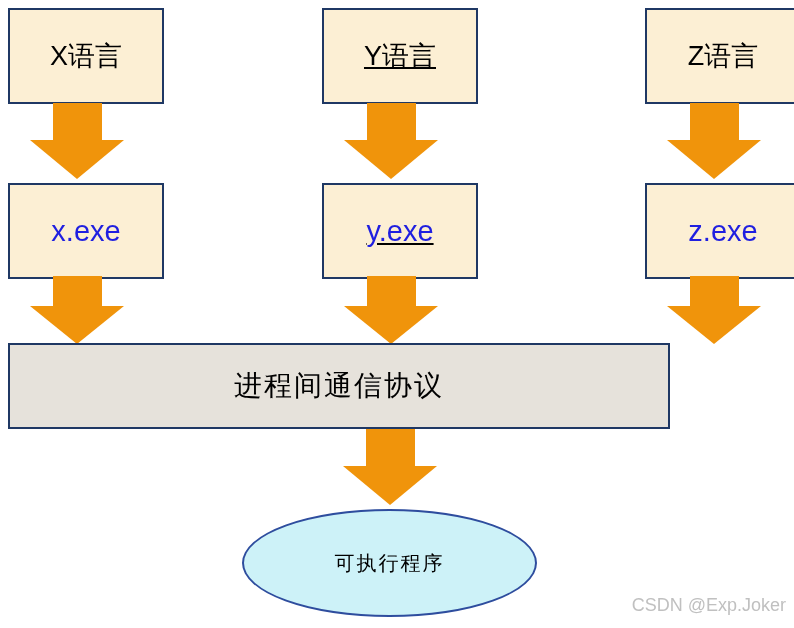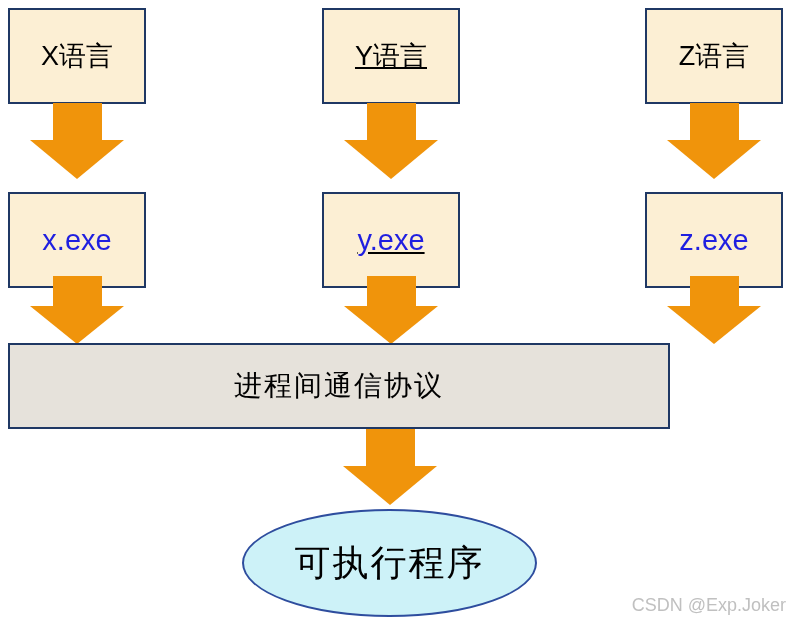--- a/index.html
+++ b/index.html
@@ -27,27 +27,27 @@
 
   
   .node {
     position: absolute;
     display: flex;
     align-items: center;
     justify-content: center;
     text-align: center;
   }
   .lang-box, .exe-box {
-    width: 138px;
+    width: 156px;
     height: 96px;
     background: var(--box-fill);
     border: 2px solid var(--box-border);
   }
   .lang-box { top: 8px; }
-  .exe-box  { top: 192px; }
+  .exe-box  { top: 183px; }
   .lang-box .lbl {
     color: var(--label-text);
     font-size: 27px;
   }
   .exe-box .lbl {
     color: var(--exe-text);
     font-size: 29px;
   }
   .col-x { left: 8px; }
   .col-y { left: 322px; text-decoration: underline; }
@@ -73,21 +73,21 @@
     left: 242px;
     top: 509px;
     width: 295px;
     height: 108px;
     background: var(--ellipse-fill);
     border: 2px solid var(--ellipse-border);
     border-radius: 50%;
   }
   .ellipse .lbl {
     color: var(--label-text);
-    font-size: 36px;
+    font-size: 20px;
     letter-spacing: 2px;
   }
 
   
   .arrow {
     position: absolute;
     width: 94px;
     display: flex;
     flex-direction: column;
     align-items: center;

